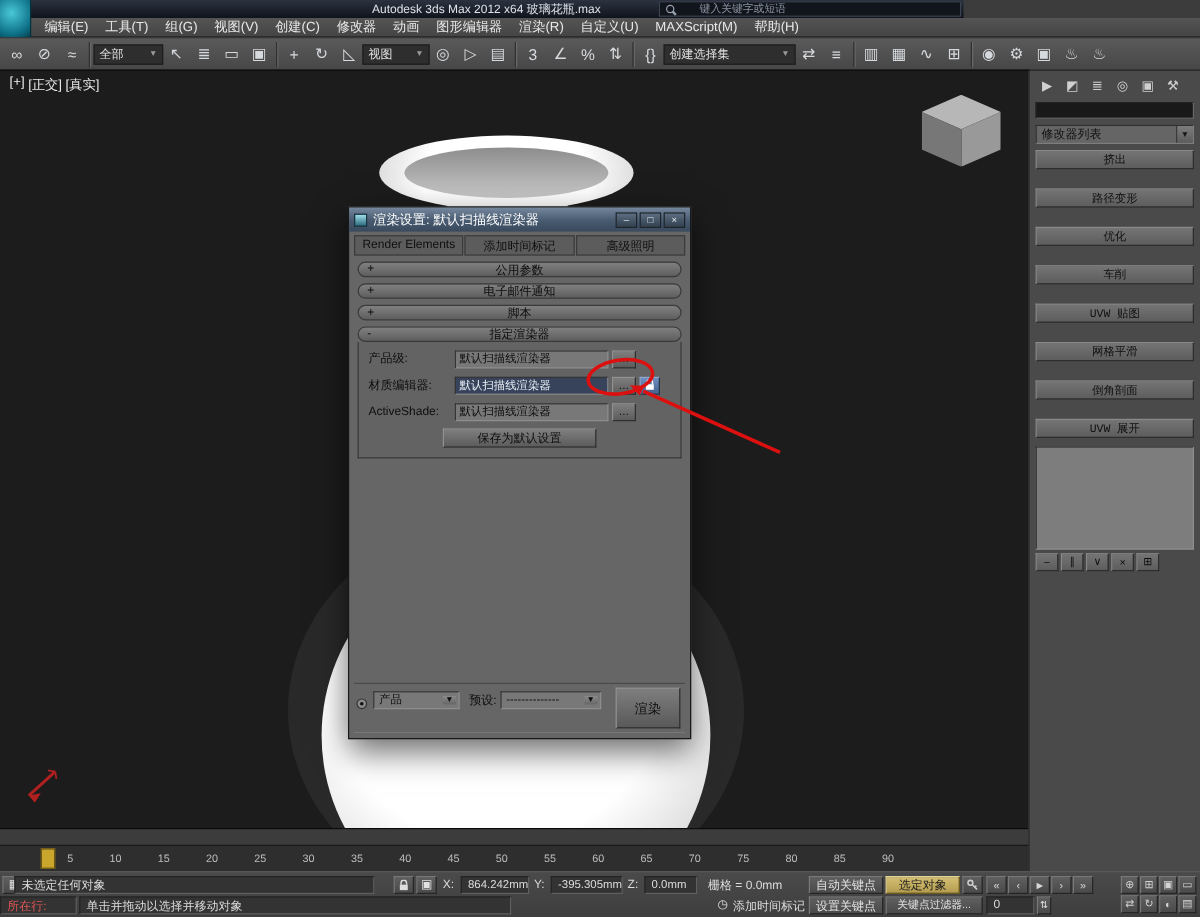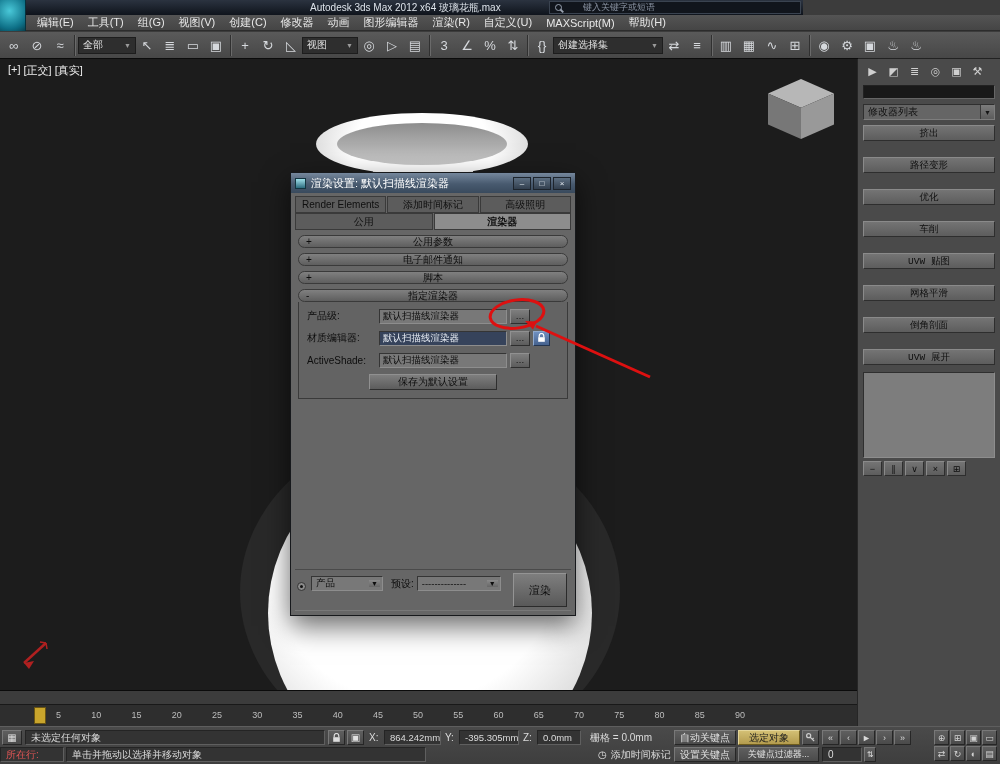--- a/index.html
+++ b/index.html
@@ -345,24 +345,20 @@
         <span class="dlg-btn">□</span>
         <span class="dlg-btn">×</span>
       </span>
     </div>
     <div class="tabs1">
 
     <span class="tab">Render Elements</span>
         <span class="tab">添加时间标记</span>
         <span class="tab">高级照明</span>
       </div>
-    <div class="tabs2">
-      <span class="tab">公用</span>
-      <span class="tab active">渲染器</span>
-    </div>
 
     <div>
 
         <div class="rollout">
           <span class="pm">+</span>
           <span>公用参数</span>
         </div>
 
         <div class="rollout">
           <span class="pm">+</span>
@@ -443,21 +439,21 @@
         <span>75</span>
         <span>80</span>
         <span>85</span>
         <span>90</span>
       </div>
   </div>
 
   <div class="statusbar">
 
     <div class="sb sb-btn" style="left:2px;top:3px;width:20px;height:15px">▦</div>
-    <div class="sb sb-sunken" style="left:25px;top:3px;width:300px;height:15px">未选定任何对象</div>
+    <div class="sb sb-sunken" style="left:12px;top:3px;width:300px;height:15px">未选定任何对象</div>
     <div class="sb sb-btn" style="left:328px;top:3px;width:17px;height:15px">
       <svg width="9" height="10" viewBox="0 0 9 10">
           <path d="M2.2 4.2 V2.8 A2.3 2.3 0 0 1 6.8 2.8 V4.2" fill="none" stroke="#ddd" stroke-width="1.2"></path>
           <rect x="1.2" y="4.2" width="6.6" height="4.6" fill="#ddd"></rect>
         </svg>
     </div>
     <div class="sb sb-btn" style="left:347px;top:3px;width:17px;height:15px">▣</div>
     <div class="sb" style="left:369px;top:3px;height:15px">X:</div>
     <div class="sb sb-sunken" style="left:384px;top:3px;width:57px;height:15px;font-size:9.5px">864.242mm</div>
     <div class="sb" style="left:445px;top:3px;height:15px">Y:</div>

